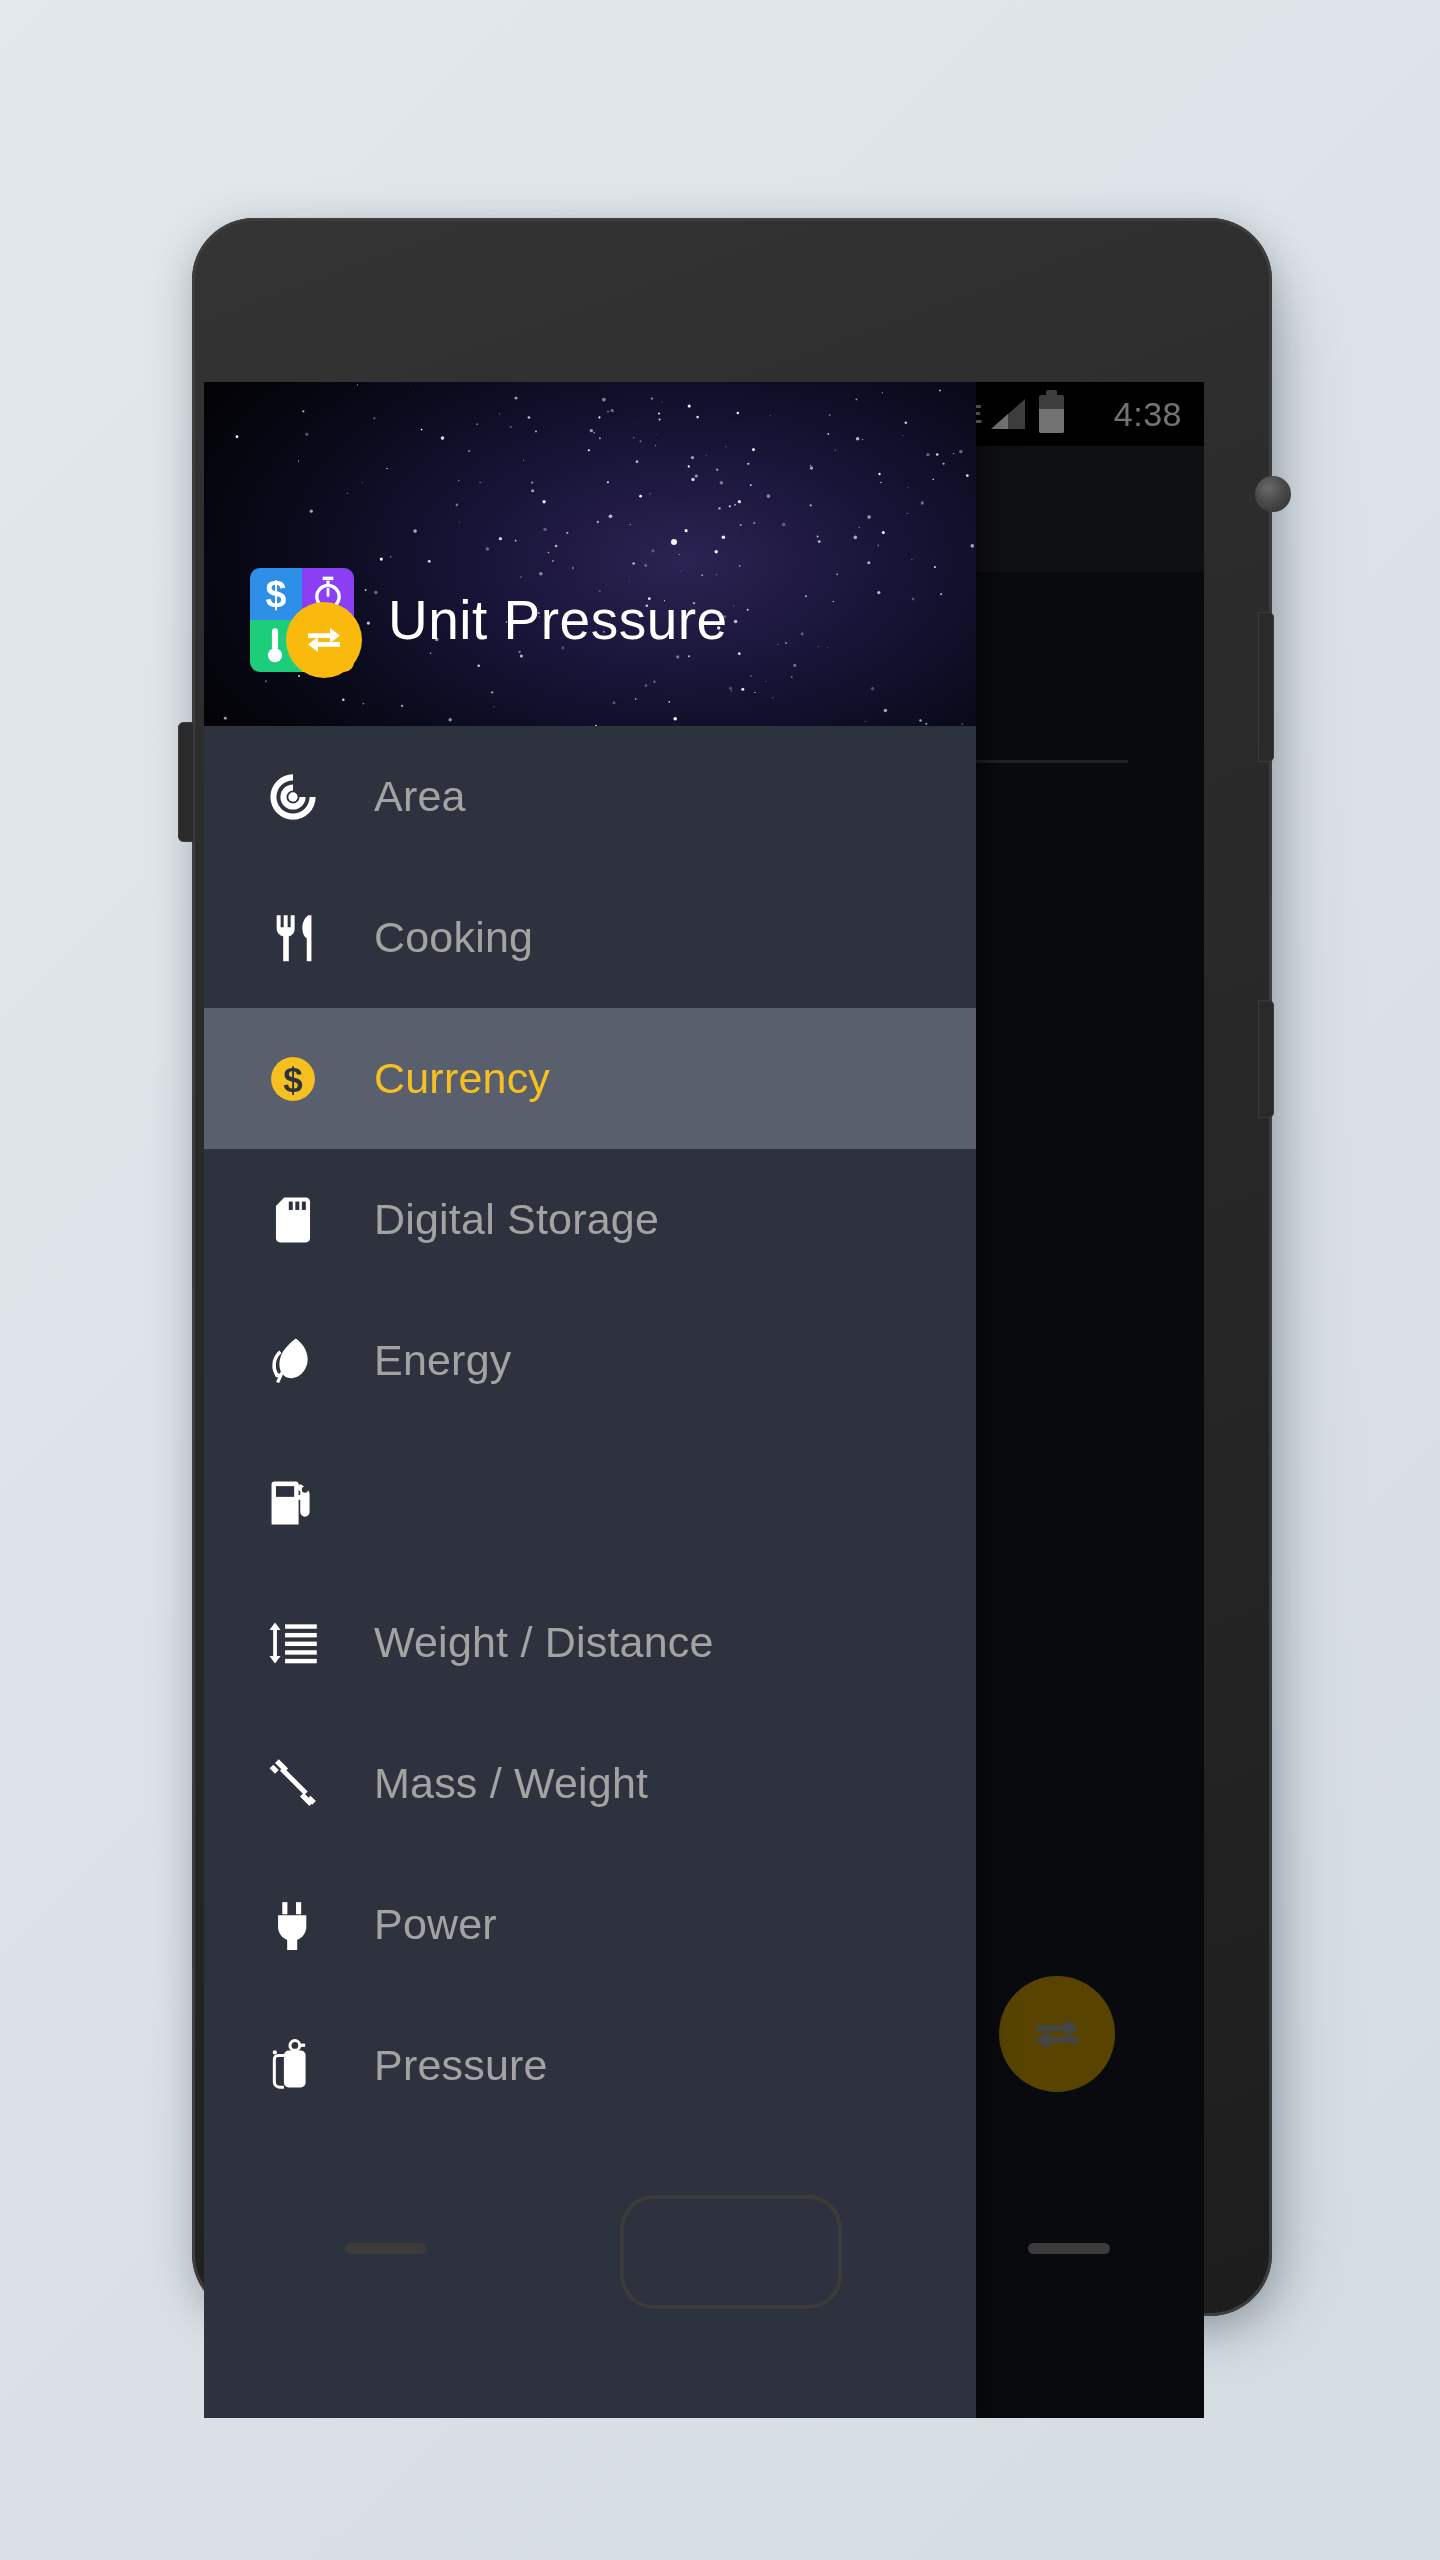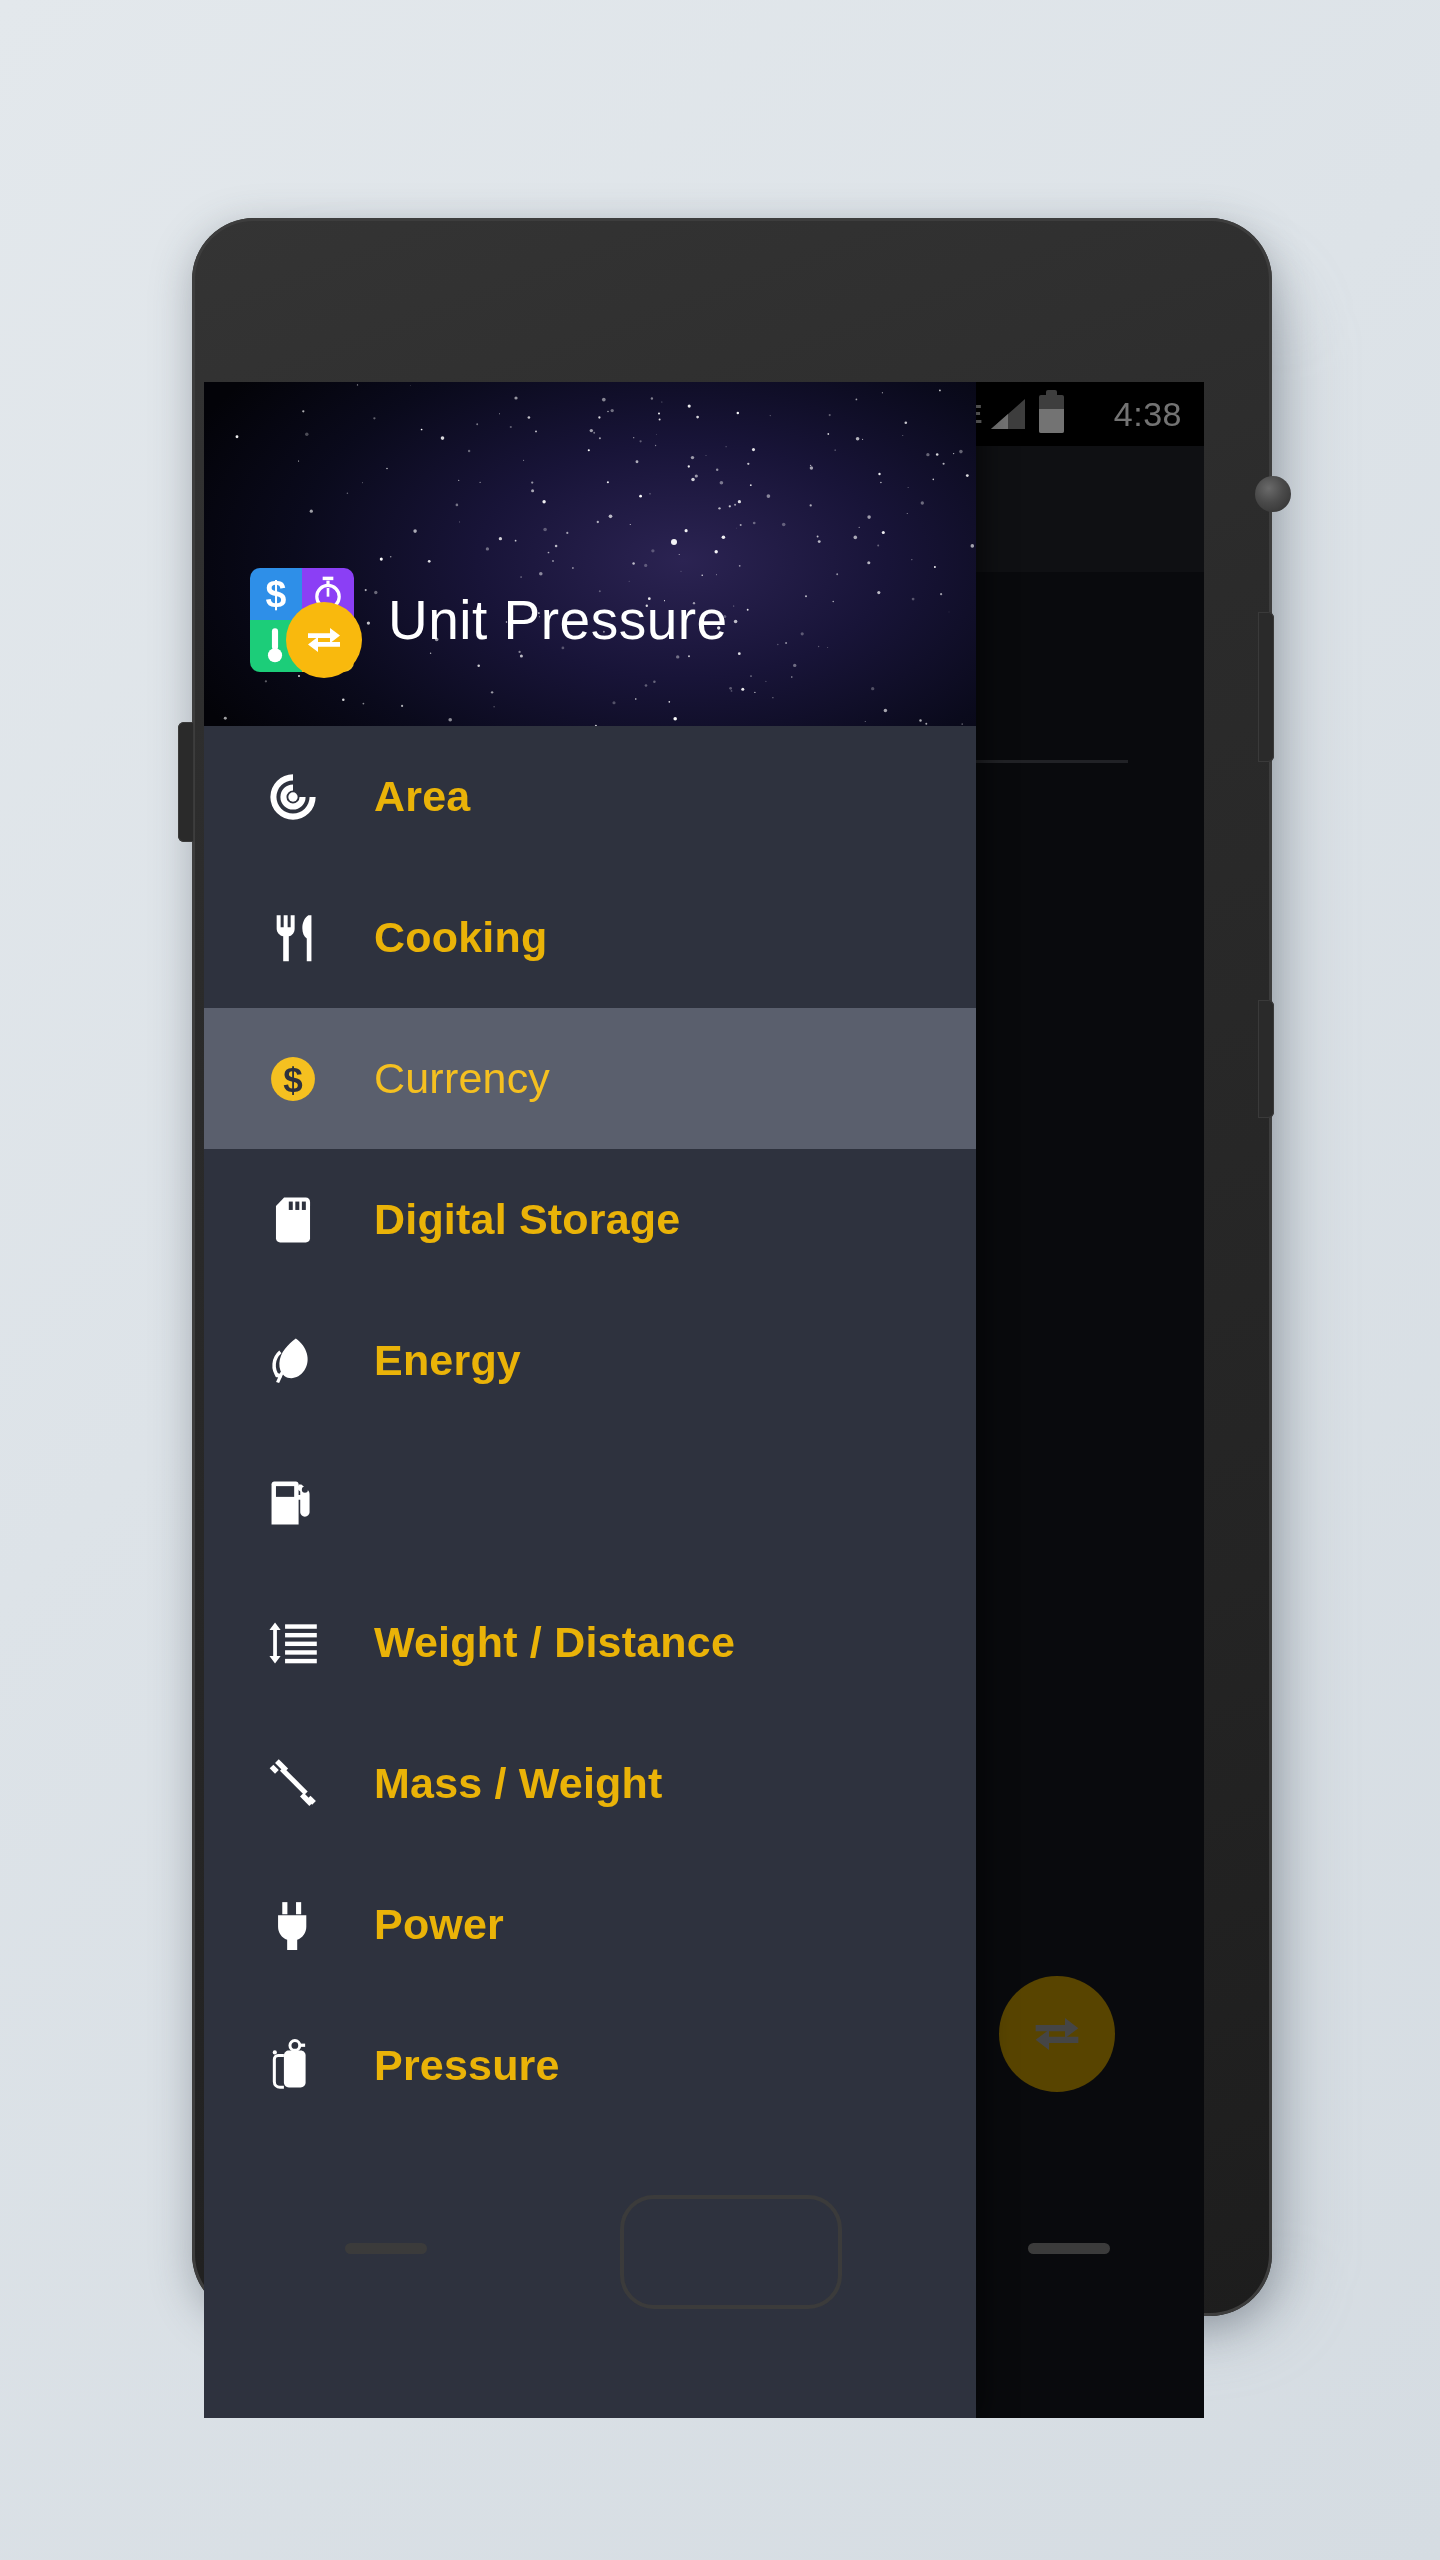--- a/index.html
+++ b/index.html
@@ -124,21 +124,21 @@
   #app-title{ color:#fff; font-size:55px; font-weight:400; letter-spacing:.5px; }
 
   #drawer-menu{ position:relative; }
   .menu-item{
     height:141px; display:flex; align-items:center; padding-left:46px; gap:0;
   }
   .menu-item .mi-icon{
     width:86px; min-width:86px; display:flex; align-items:center; justify-content:center;
   }
   .menu-item .mi-label{
-    margin-left:38px; color:#eab308; font-size:43px; font-weight:700; letter-spacing:.2px;
+    margin-left:38px; color:#a3a3a3; font-size:43px; font-weight:400; letter-spacing:.2px;
     white-space:nowrap;
   }
   .menu-item.selected{ background:#5a5f6d; }
   .menu-item.selected .mi-label{ color:#f5c020; font-weight:normal; }
 
   
   #chin{
     position:absolute; left:192px; top:2142px; width:1080px; height:174px;
     pointer-events:none;
   }

